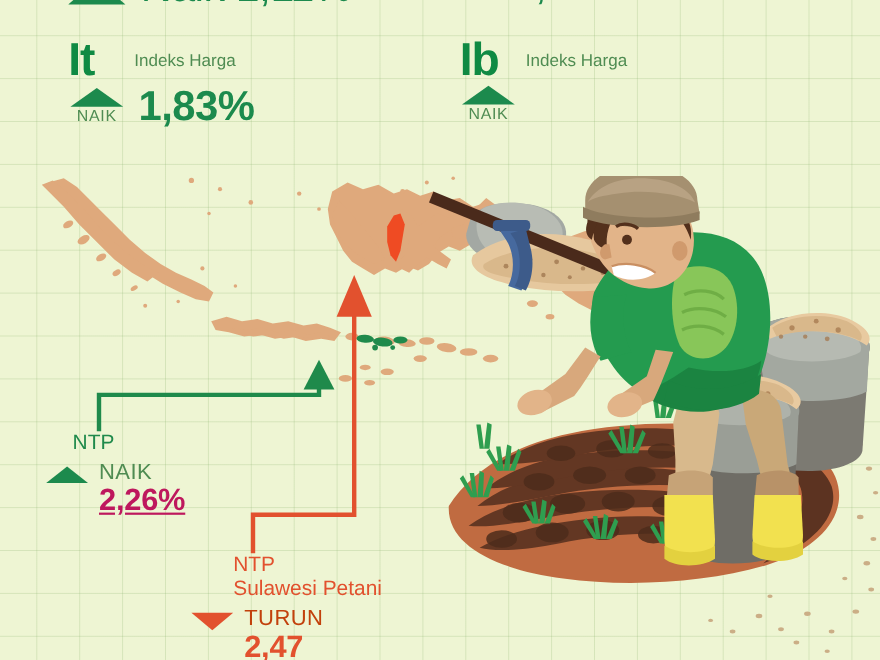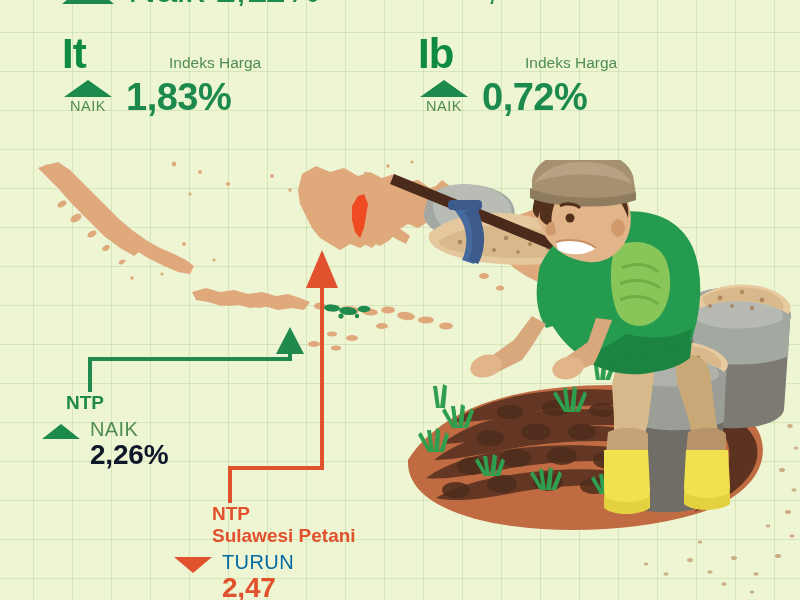--- a/index.html
+++ b/index.html
@@ -46,28 +46,28 @@
   .cut-row .cut-txt{
     font-size:39px; color:#1c8a4d; letter-spacing:-.5px;
     line-height:34px; white-space:nowrap;
   }
   .cut-row-r{ left:0; top:-20px; display:flex; align-items:flex-end; gap:10px; }
   .cut-naik{
     font-size:15px; color:#4f8c52; letter-spacing:.5px;
     line-height:14px; margin-bottom:3px;
   }
 
-  .code-row{ display:flex; align-items:flex-end; gap:32px; margin-top:50px; }
+  .code-row{ display:flex; align-items:center; gap:14px; margin-top:50px; }
   .code{
     font-size:42px; font-weight:bold; color:#0f8a43;
     line-height:36px; letter-spacing:-1px; width:46px;
   }
   .desc{
     font-size:15.5px; color:#4f8c52; line-height:18.5px;
-    padding-top:5px; white-space:nowrap;margin-left:29px;
+    padding-top:5px; white-space:nowrap;
   }
   .val-row{ display:flex; align-items:center; gap:12px; margin-top:6px; }
   .updown{ display:flex; flex-direction:column; align-items:center; width:52px; }
   .tri-up{
     width:0;height:0;
     border-left:24px solid transparent;
     border-right:24px solid transparent;
     border-bottom:17px solid #1c8a4d;
   }
   .ud-label{ font-size:14.5px; color:#4f8c52; letter-spacing:.6px; margin-top:1px; }
@@ -76,43 +76,43 @@
   
   #map{ position:absolute; left:14px; top:148px; width:600px; height:220px; }
 
   
   svg.conn{ position:absolute; left:0; top:0; width:800px; height:600px; pointer-events:none; }
 
   
   .callout{ position:absolute; }
   .co-ntb{ left:66px; top:392px; }
   .co-sulbar{ left:212px; top:503px; }
-  .co-title{ font-weight:bold; line-height:22px; white-space:nowrap; }
+  .co-title{ font-weight:normal; line-height:22px; white-space:nowrap; }
   .co-ntb .co-title{ font-size:19px; color:#1f8a4b; }
   .co-sulbar .co-title{ font-size:19px; color:#e2512e; }
   .co-row{ display:flex; align-items:flex-start; gap:10px; margin-top:4px; }
   .co-ud{ display:flex; flex-direction:column; align-items:center; padding-top:6px; }
   .co-tri-up{
     width:0;height:0;
     border-left:19px solid transparent;
     border-right:19px solid transparent;
     border-bottom:15px solid #1c8a4d;
   }
   .co-tri-down{
     width:0;height:0;
     border-left:19px solid transparent;
     border-right:19px solid transparent;
     border-top:16px solid #e2512e;
   }
   .co-txt{ display:flex; flex-direction:column; }
   .co-dir{ font-size:20px; letter-spacing:.4px; line-height:22px; }
   .co-ntb .co-dir{ color:#4f8c52; }
-  .co-sulbar .co-dir{ color:#0369a1; }
+  .co-sulbar .co-dir{ color:#c2410c; }
   .co-num{ font-size:28px; font-weight:bold; line-height:30px; letter-spacing:-.2px; }
-  .co-ntb .co-num{ color:#0f172a; }
+  .co-ntb .co-num{ color:#be185d;text-decoration:underline; }
   .co-sulbar .co-num{ color:#e2512e; }
   .co-ntb .co-row{ margin-left:-24px; }
   .co-sulbar .co-row{ margin-left:-38px; }
 
   
   #illo{ position:absolute; left:390px; top:160px; width:420px; height:445px; }
 </style>
 </head>
 <body>
 
@@ -547,21 +547,20 @@
       <div class="desc">
         <div>Indeks Harga</div>
       </div>
     </div>
 
     <div class="val-row">
       <div class="updown">
         <span class="tri-up"></span>
         <span class="ud-label">NAIK</span>
       </div>
-      <div class="big-val">0,72%</div>
     </div>
   </div>
 
   <div class="callout co-ntb">
     <div class="co-title">
       <div>NTP</div>
     </div>
     <div class="co-row">
       <div class="co-ud">
         <span class="co-tri-up"></span>

